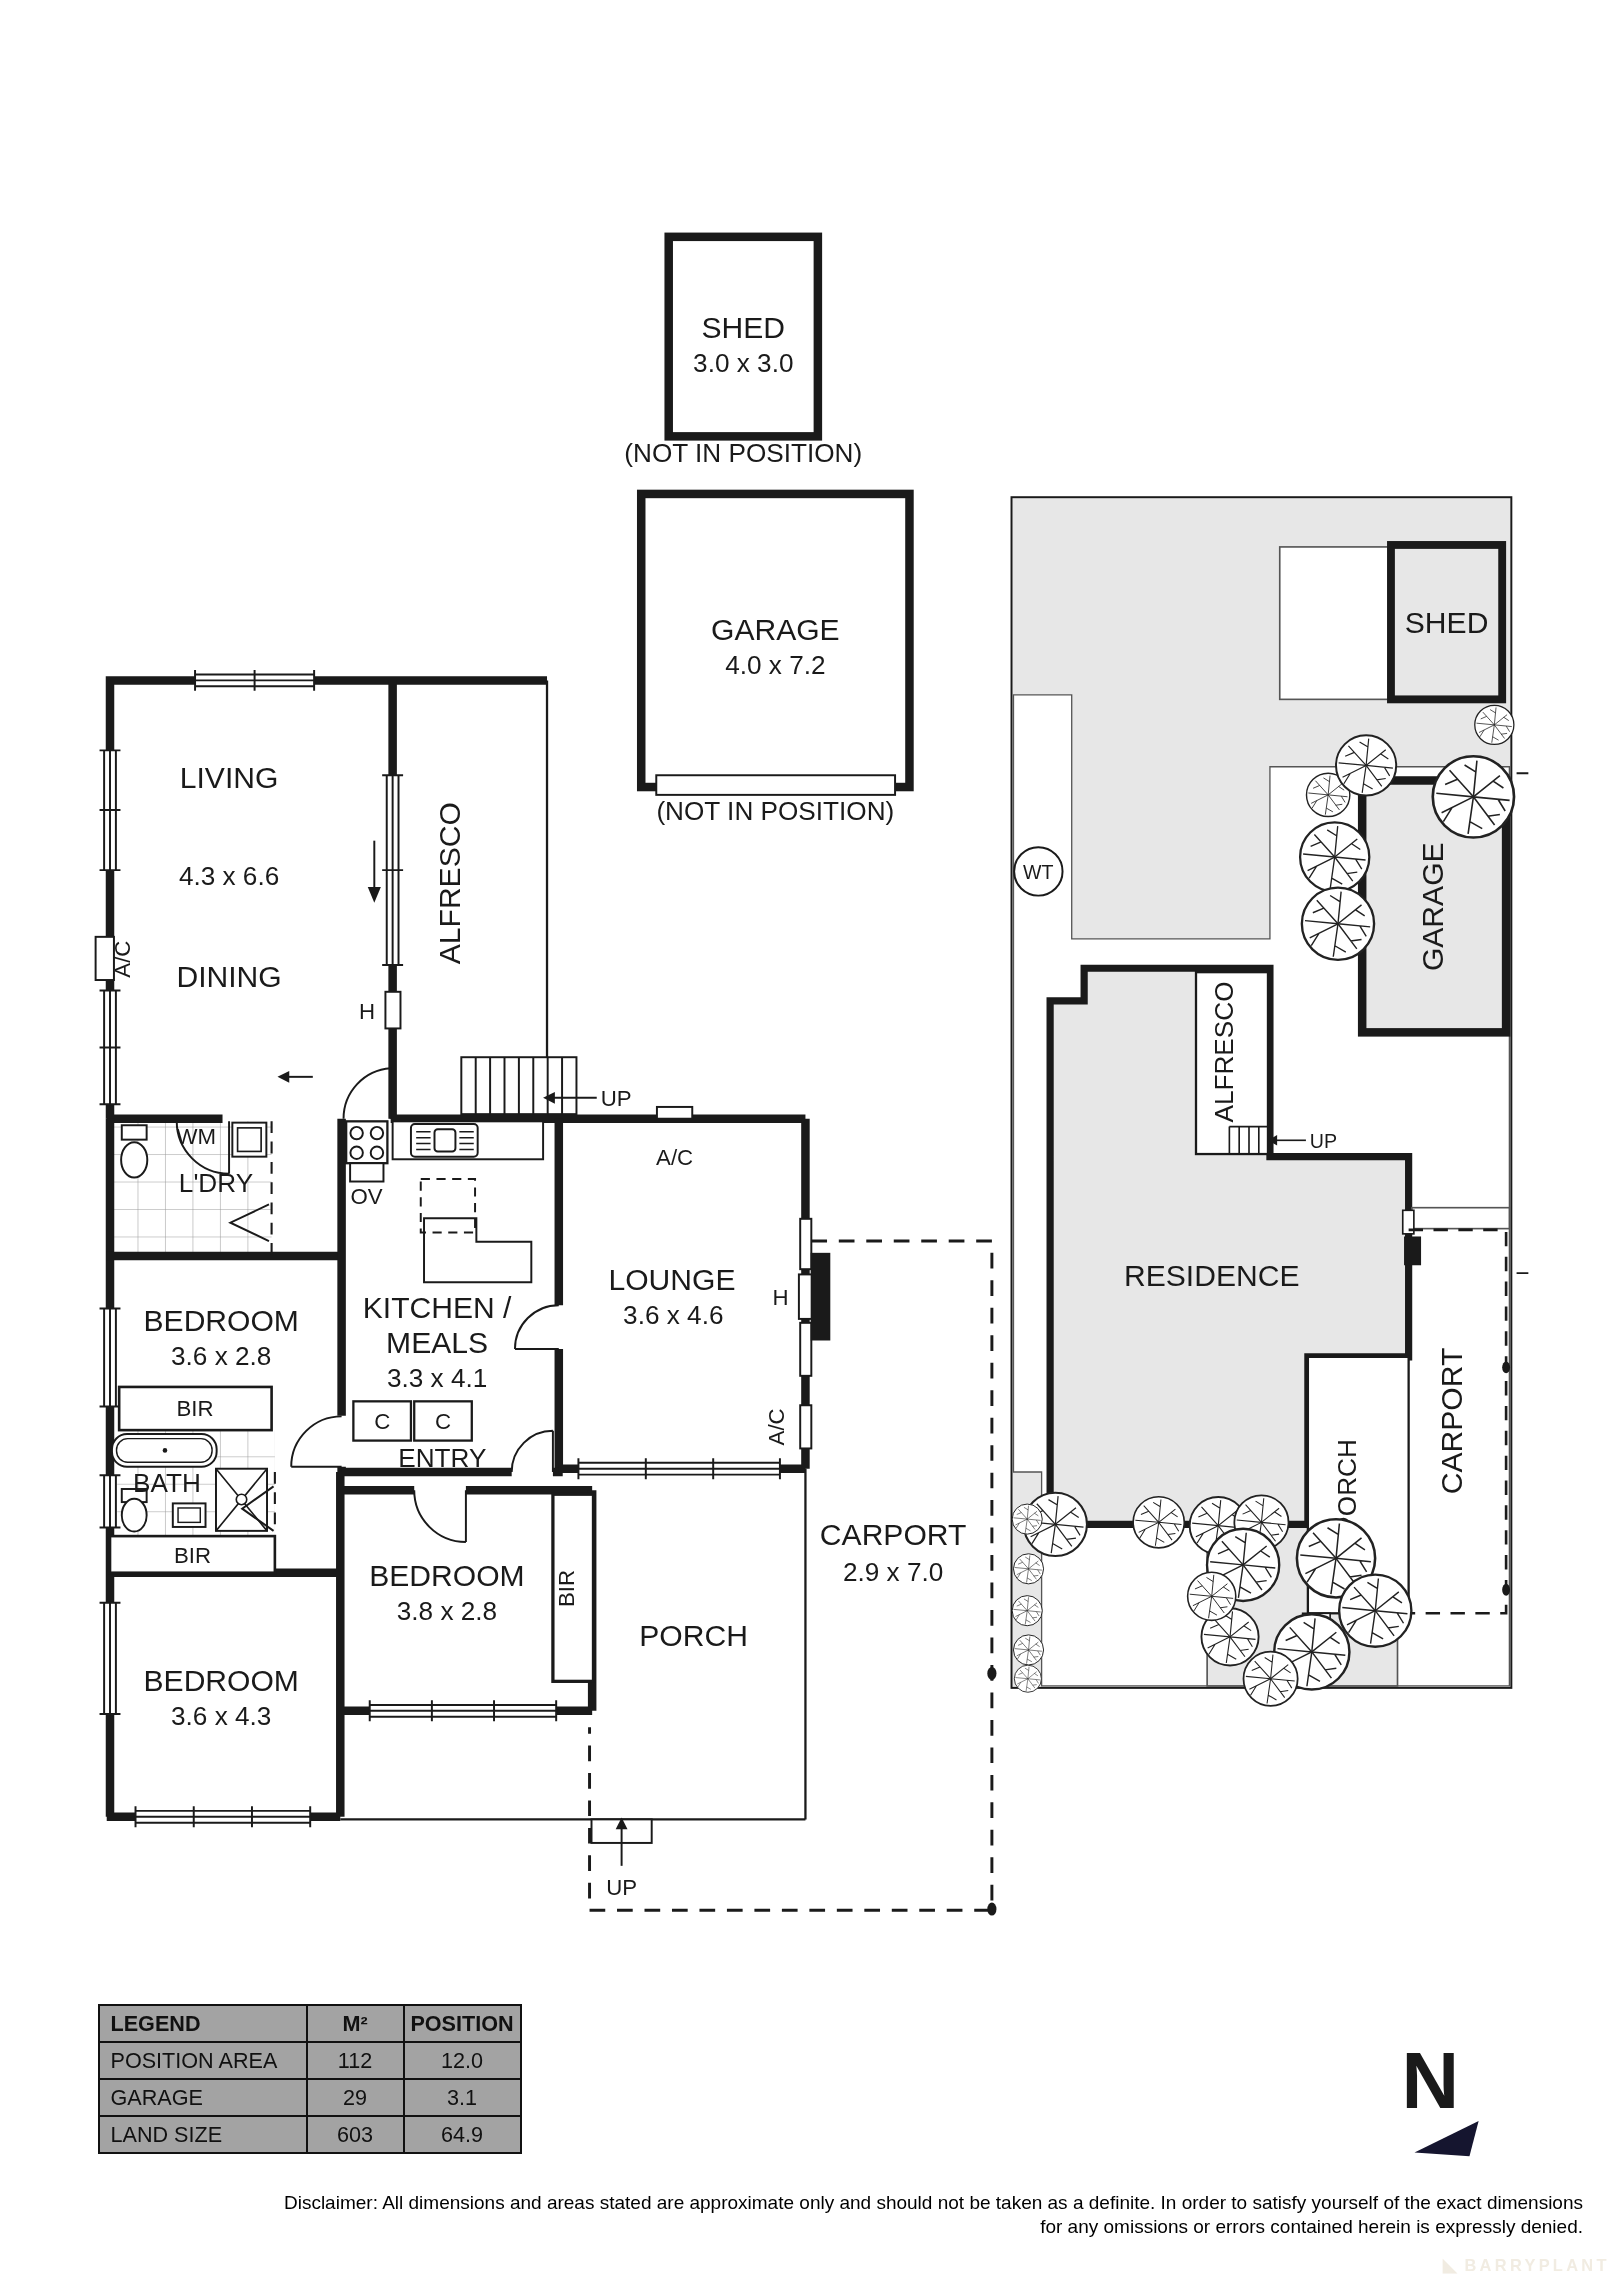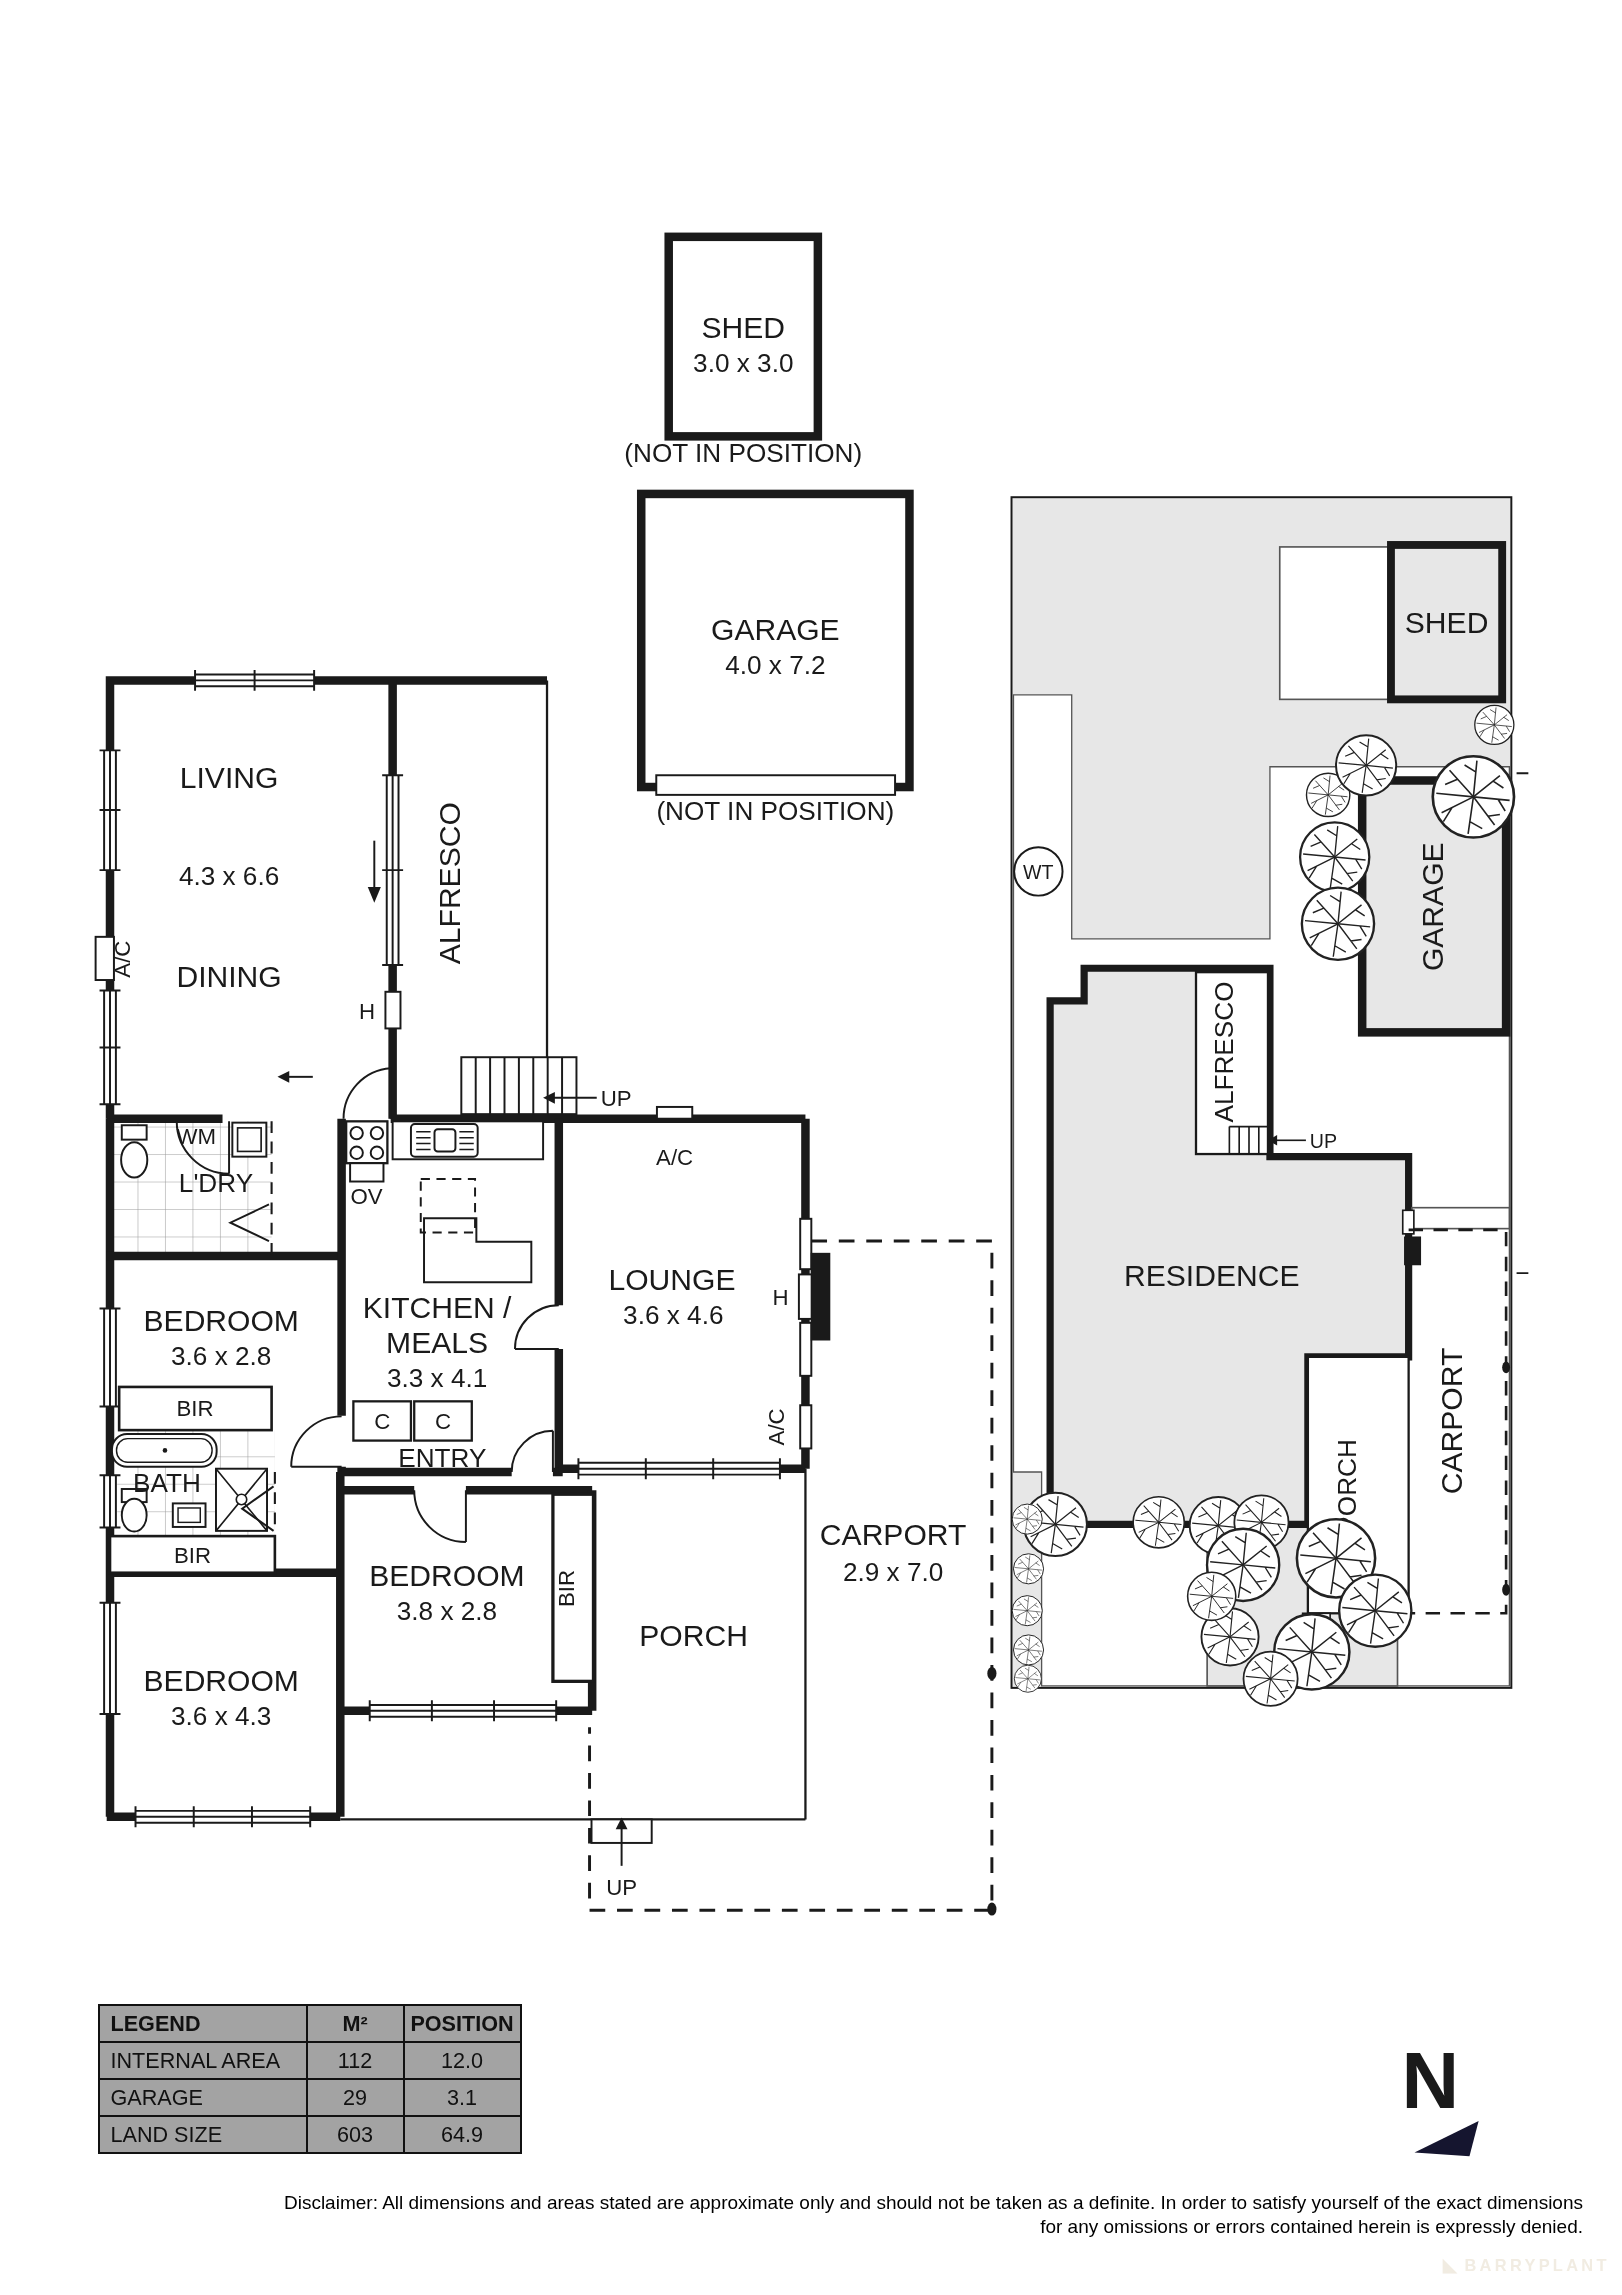--- a/index.html
+++ b/index.html
@@ -354,21 +354,21 @@
 </svg>
 
   <table class="legend">
     <tbody>
         <tr>
       <th class="c1">LEGEND</th>
       <th class="c2">M²</th>
       <th class="c3">POSITION</th>
     </tr>
     <tr>
-      <td class="c1">INTERNAL AREA</td>
+      <td class="c1">POSITION AREA</td>
       <td class="c2">112</td>
       <td class="c3">12.0</td>
     </tr>
     <tr>
       <td class="c1">GARAGE</td>
       <td class="c2">29</td>
       <td class="c3">3.1</td>
     </tr>
     <tr>
       <td class="c1">LAND SIZE</td>

